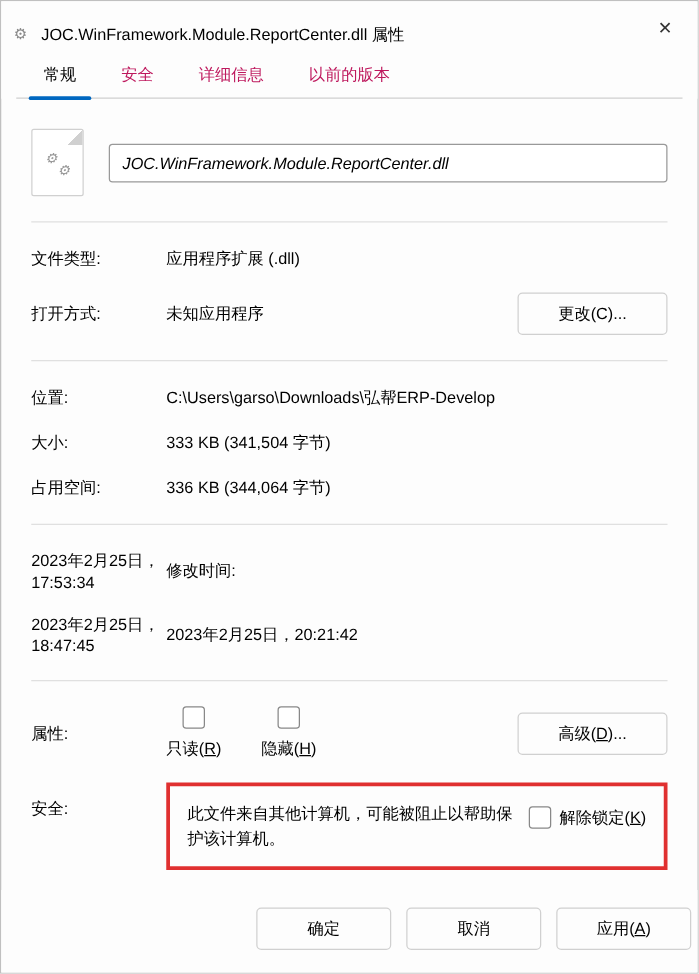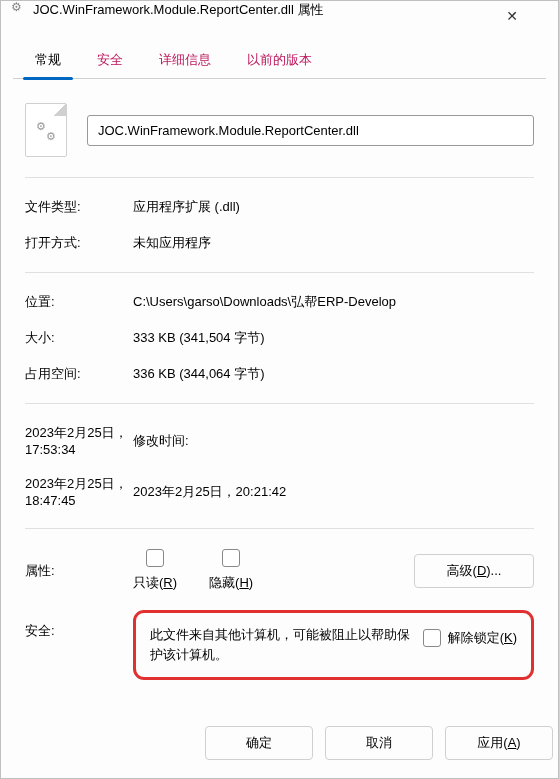--- a/index.html
+++ b/index.html
@@ -17,22 +17,22 @@
     width: 559px;
     height: 779px;
     background: #fdfdfd;
     border: 1px solid #c0c0c0;
     display: flex;
     flex-direction: column;
   }
   .titlebar {
     height: 36px;
     display: flex;
-    align-items: flex-start;
-    padding: 0 24px 0 8px;
+    align-items: flex-end;
+    padding: 0 4px 0 8px;
     background: #fdfdfd;
   }
   .titlebar .icon {
     width: 16px;
     height: 16px;
     margin-right: 8px;
     position: relative;
   }
   .titlebar .icon::before {
     content: "⚙";
@@ -94,20 +94,21 @@
   }
   .content {
     flex: 1;
     padding: 24px 24px 10px 24px;
     overflow: hidden;
   }
   .file-row {
     display: flex;
     align-items: center;
     gap: 20px;
+    font-style: italic;
   }
   .file-icon {
     width: 42px;
     height: 54px;
     border: 1px solid #d0d0d0;
     border-radius: 2px;
     position: relative;
     background: #fff;
     flex-shrink: 0;
   }
@@ -190,21 +191,21 @@
     width: 18px;
     height: 18px;
     border: 1px solid #888;
     border-radius: 3px;
     background: #fff;
     flex-shrink: 0;
   }
   .underline { text-decoration: underline; }
   .security-box {
     border: 3px solid #e03030;
-    border-radius: 11px;
+    border-radius: 0;
     padding: 12px 14px;
     display: flex;
     align-items: flex-start;
   }
   .security-text {
     flex: 1;
     font-size: 13px;
     line-height: 1.55;
   }
   .security-chk {
@@ -252,20 +253,21 @@
 
     <hr class="sep">
 
     <div class="grid">
       <div class="label">文件类型:</div>
       <div class="value">应用程序扩展 (.dll)</div>
 
       <div class="label">打开方式:</div>
       <div class="opens-row">
         <div class="value">未知应用程序</div>
+        <div class="btn"><span>更改(C)...</span></div>
       </div>
     </div>
 
     <hr class="sep">
 
     <div class="grid">
       <div class="label">位置:</div>
       <div class="value">C:\Users\garso\Downloads\弘帮ERP-Develop</div>
 
       <div class="label">大小:</div>

